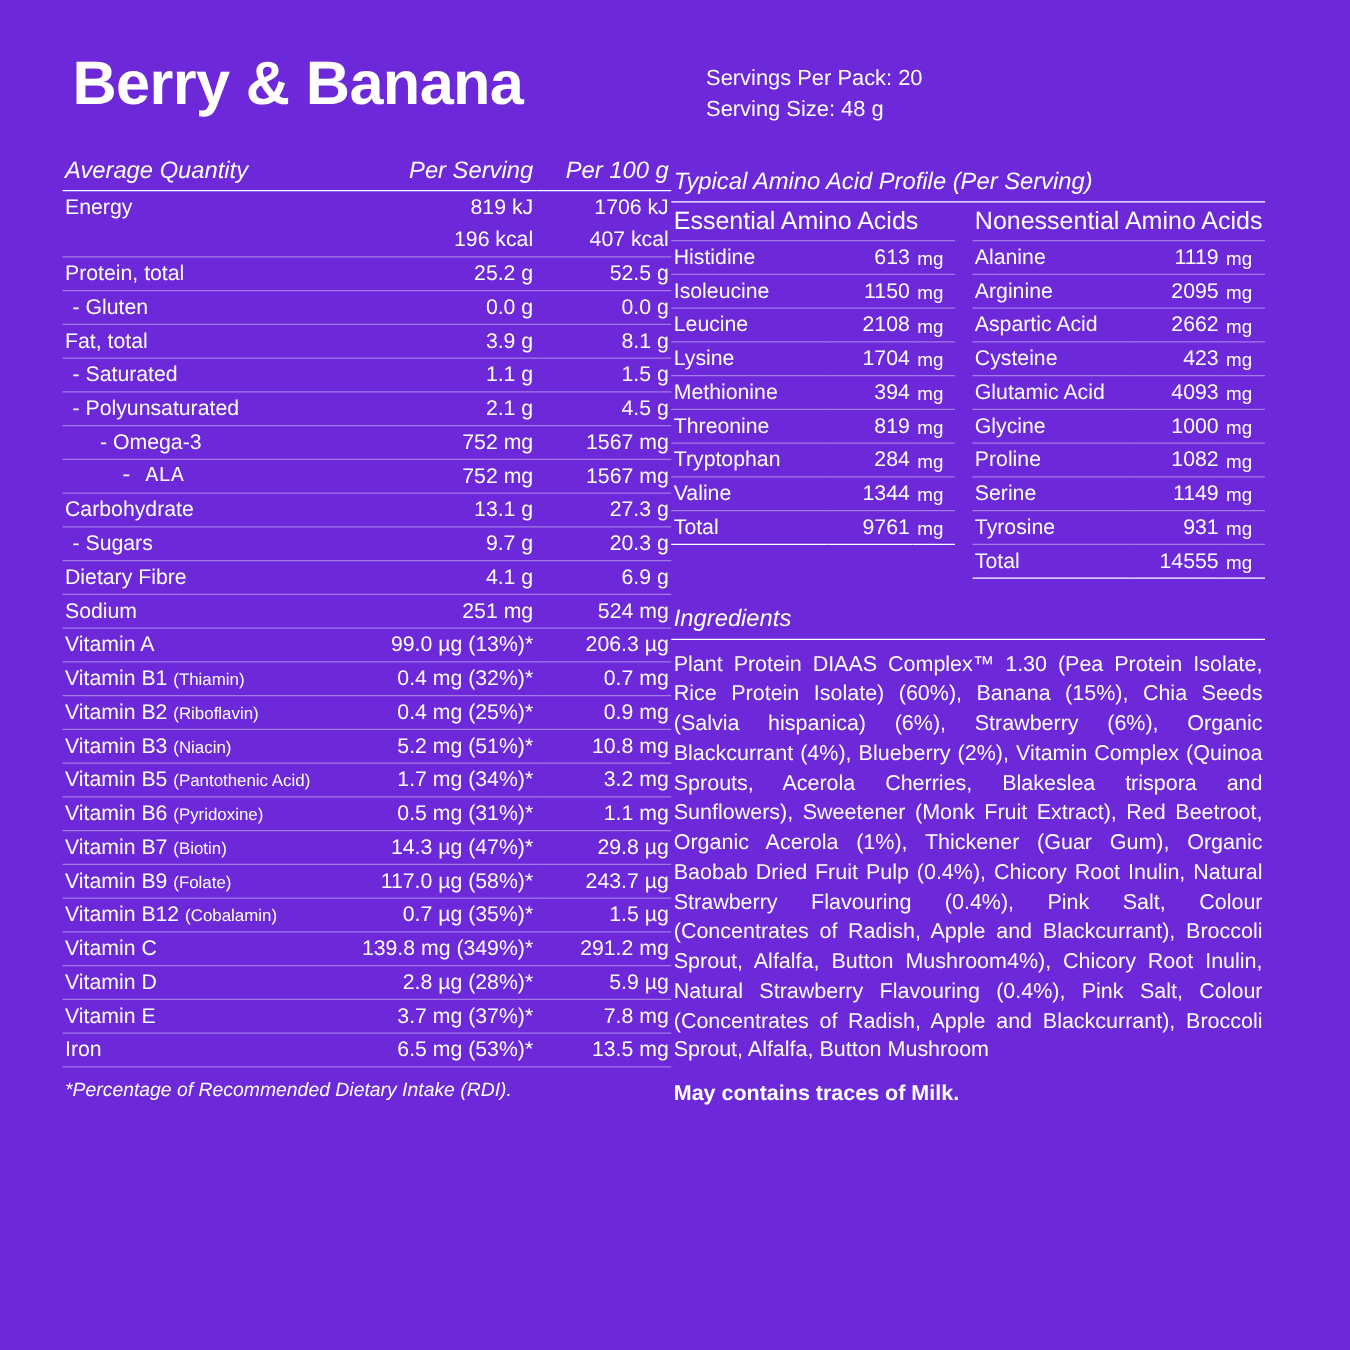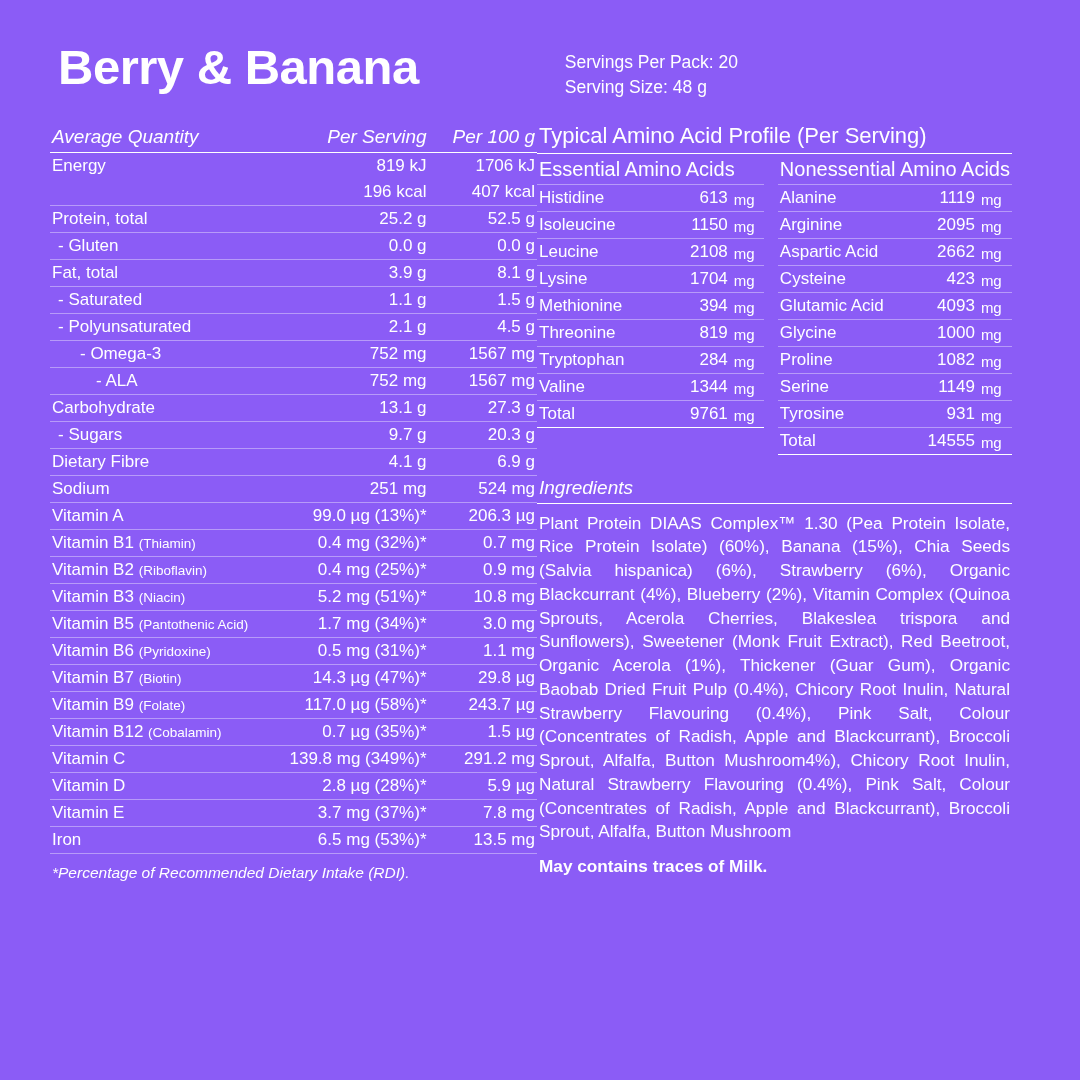--- a/index.html
+++ b/index.html
@@ -7,21 +7,21 @@
     margin: 0; padding: 0;
     width: 1080px; height: 1080px;
     background: #8c1b52;
     font-family: "Liberation Sans", sans-serif;
     color: #ffffff;
     overflow: hidden;
   }
   .page {
     position: relative;
     width: 1080px; height: 1080px;
-    background: #8b5cf6;
+    background: #6d28d9;
     padding: 34px 50px;
   }
   
   .header {
     display: flex;
     align-items: flex-start;
     justify-content: space-between;
   }
   .title {
     font-size: 49px;
@@ -40,24 +40,26 @@
   }
   
   .body {
     display: flex;
     margin-top: 22px;
   }
   .col-left { width: 487px; flex: none; }
   .col-right { width: 475px; flex: none; }
 
   .sec-title {
-    font-size: 22px;
+    font-style: italic;
+    font-size: 19px;
     padding: 0 2px 4px 2px;
     border-bottom: 1.5px solid #ffffff;
     white-space: nowrap;
+    margin-top: 12px;
   }
 
   table {
     width: 100%;
     border-collapse: collapse;
     font-size: 17px;
   }
   table td {
     padding: 3px 2px 3px 2px;
     border-bottom: 1px solid rgba(255,255,255,0.38);
@@ -76,21 +78,21 @@
 
   .hdr-row td {
     font-style: italic;
     font-size: 19px;
     border-bottom: 1.5px solid #ffffff;
     padding-bottom: 4px;
   }
 
   .indent1 { padding-left: 8px !important; }
   .indent2 { padding-left: 30px !important; }
-  .indent3 { padding-left: 46px !important; }
+  .indent3 { padding-left: 46px !important; font-family: Liberation Mono, monospace; }
 
   .footnote {
     margin-top: 10px;
     font-size: 15.5px;
     padding-left: 2px;
     font-style: italic;
   }
 
   
   .amino-wrap { display: flex; gap: 14px; }
@@ -236,21 +238,21 @@
             <td class="num">0.9 mg</td>
           </tr>
           <tr>
             <td><span>Vitamin B3</span> <span class="small">(Niacin)</span></td>
             <td class="num">5.2 mg (51%)*</td>
             <td class="num">10.8 mg</td>
           </tr>
           <tr>
             <td><span>Vitamin B5</span> <span class="small">(Pantothenic Acid)</span></td>
             <td class="num">1.7 mg (34%)*</td>
-            <td class="num">3.0 mg</td>
+            <td class="num">3.2 mg</td>
           </tr>
           <tr>
             <td><span>Vitamin B6</span> <span class="small">(Pyridoxine)</span></td>
             <td class="num">0.5 mg (31%)*</td>
             <td class="num">1.1 mg</td>
           </tr>
           <tr>
             <td><span>Vitamin B7</span> <span class="small">(Biotin)</span></td>
             <td class="num">14.3 µg (47%)*</td>
             <td class="num">29.8 µg</td>

